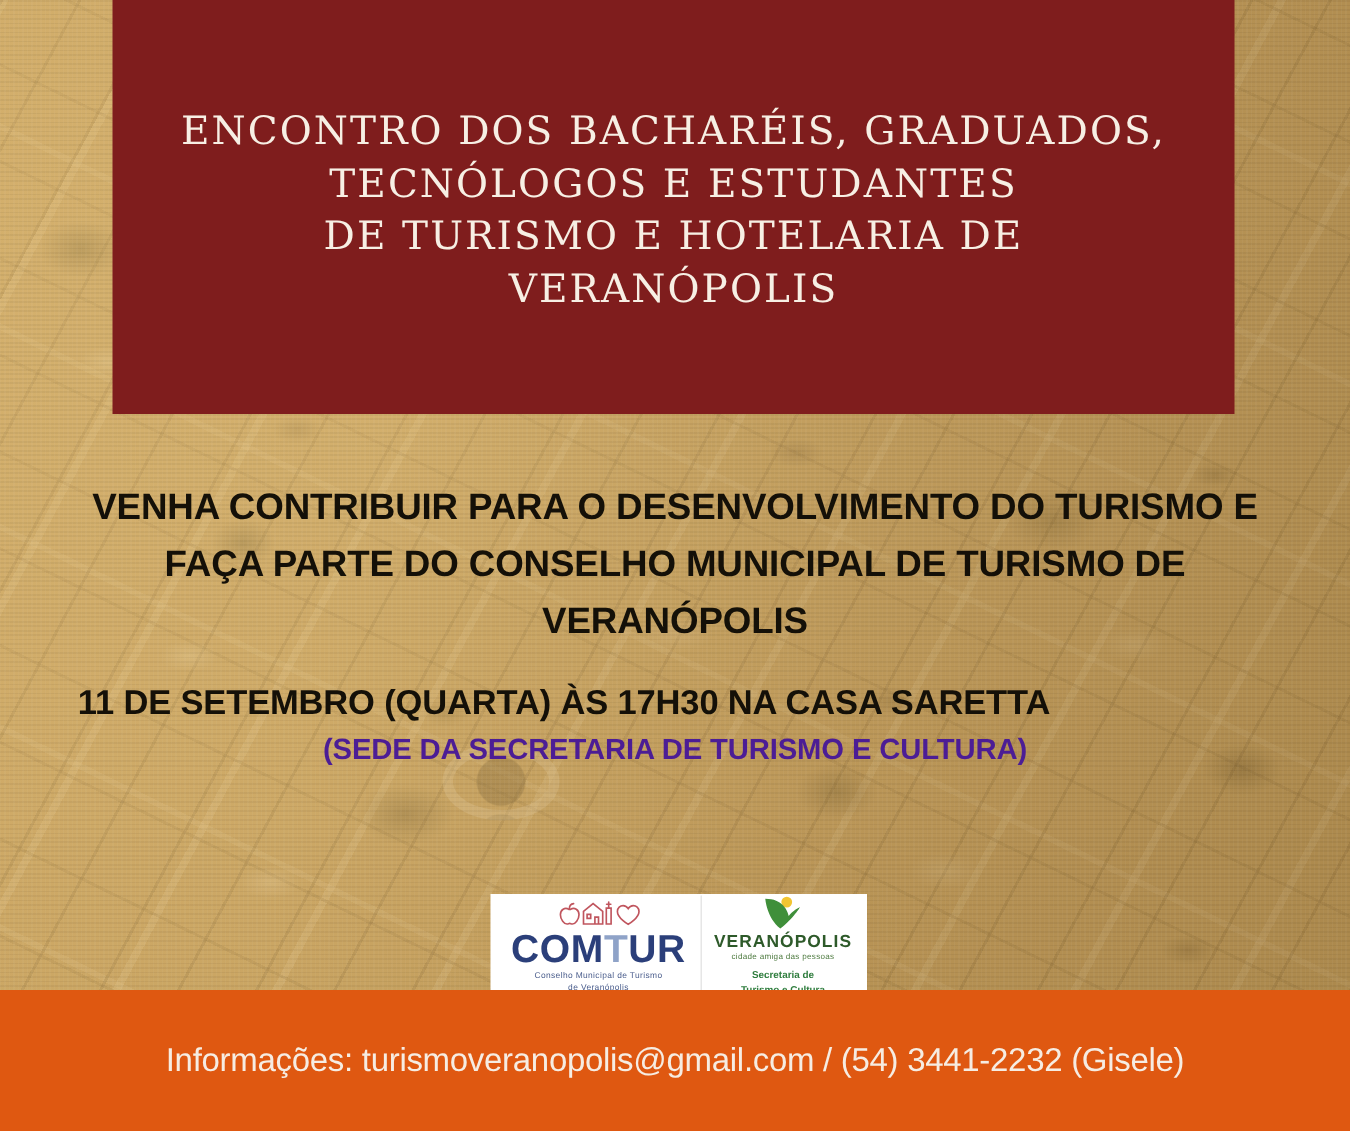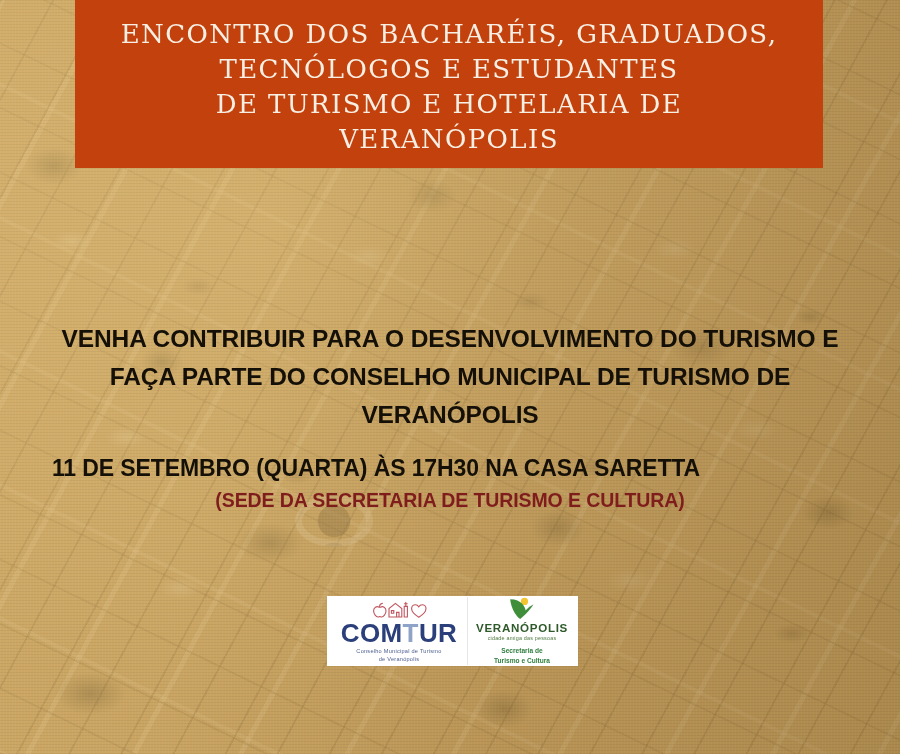--- a/index.html
+++ b/index.html
@@ -93,22 +93,22 @@
     background-image:
       repeating-linear-gradient(0deg,   rgba(0,0,0,.05) 0 1px, rgba(0,0,0,0) 1px 3px),
       repeating-linear-gradient(90deg,  rgba(255,255,255,.04) 0 1px, rgba(0,0,0,0) 1px 3px);
     opacity: .9;
   }
 
   
   .header-banner {
     position: absolute;
     left: 75px; top: 0;
-    width: 748px; height: 168px;
-    background: #c2410c;
+    width: 748px; height: 276px;
+    background: #7f1d1d;
     display: flex;
     align-items: center;
     justify-content: center;
     padding-top: 6px;
   }
   .header-title {
     color: #f7efe4;
     font-family: "DejaVu Serif", "Liberation Serif", serif;
     font-size: 26px;
     line-height: 1.34;
@@ -144,21 +144,21 @@
     font-family: "Liberation Sans", sans-serif;
     font-weight: bold;
     font-size: 23px;
     letter-spacing: -0.1px;
   }
   .event-sub {
     position: absolute;
     left: 0; top: 489px;
     width: 900px;
     text-align: center;
-    color: #7f1d1d;
+    color: #4c1d95;
     font-family: "Liberation Sans", sans-serif;
     font-weight: bold;
     font-size: 19.5px;
     letter-spacing: -0.1px;
   }
 
   
   .logo-box {
     position: absolute;
     left: 327px; top: 596px;
@@ -301,14 +301,17 @@
         <path d="M3.2 2.2 C3.2 2.2 4.2 15 13.2 22 C22.2 15 26.4 7.6 26.4 7.6 C26.4 7.6 21 10.2 18.8 13.6 C18 10 14.8 2.2 3.2 2.2 Z" fill="#3f8f3a"></path>
       </svg>
       <div class="vera-word">VERANÓPOLIS</div>
       <div class="vera-tag">cidade amiga das pessoas</div>
       <div class="vera-sec" style="white-space: pre-line;">Secretaria de
 Turismo e Cultura</div>
     </div>
 
   </div>
 
+  <div class="footer-banner">
+    <div class="footer-text">Informações: turismoveranopolis@gmail.com / (54) 3441-2232 (Gisele)</div>
+  </div>
 
 </div>
 
 </body></html>

